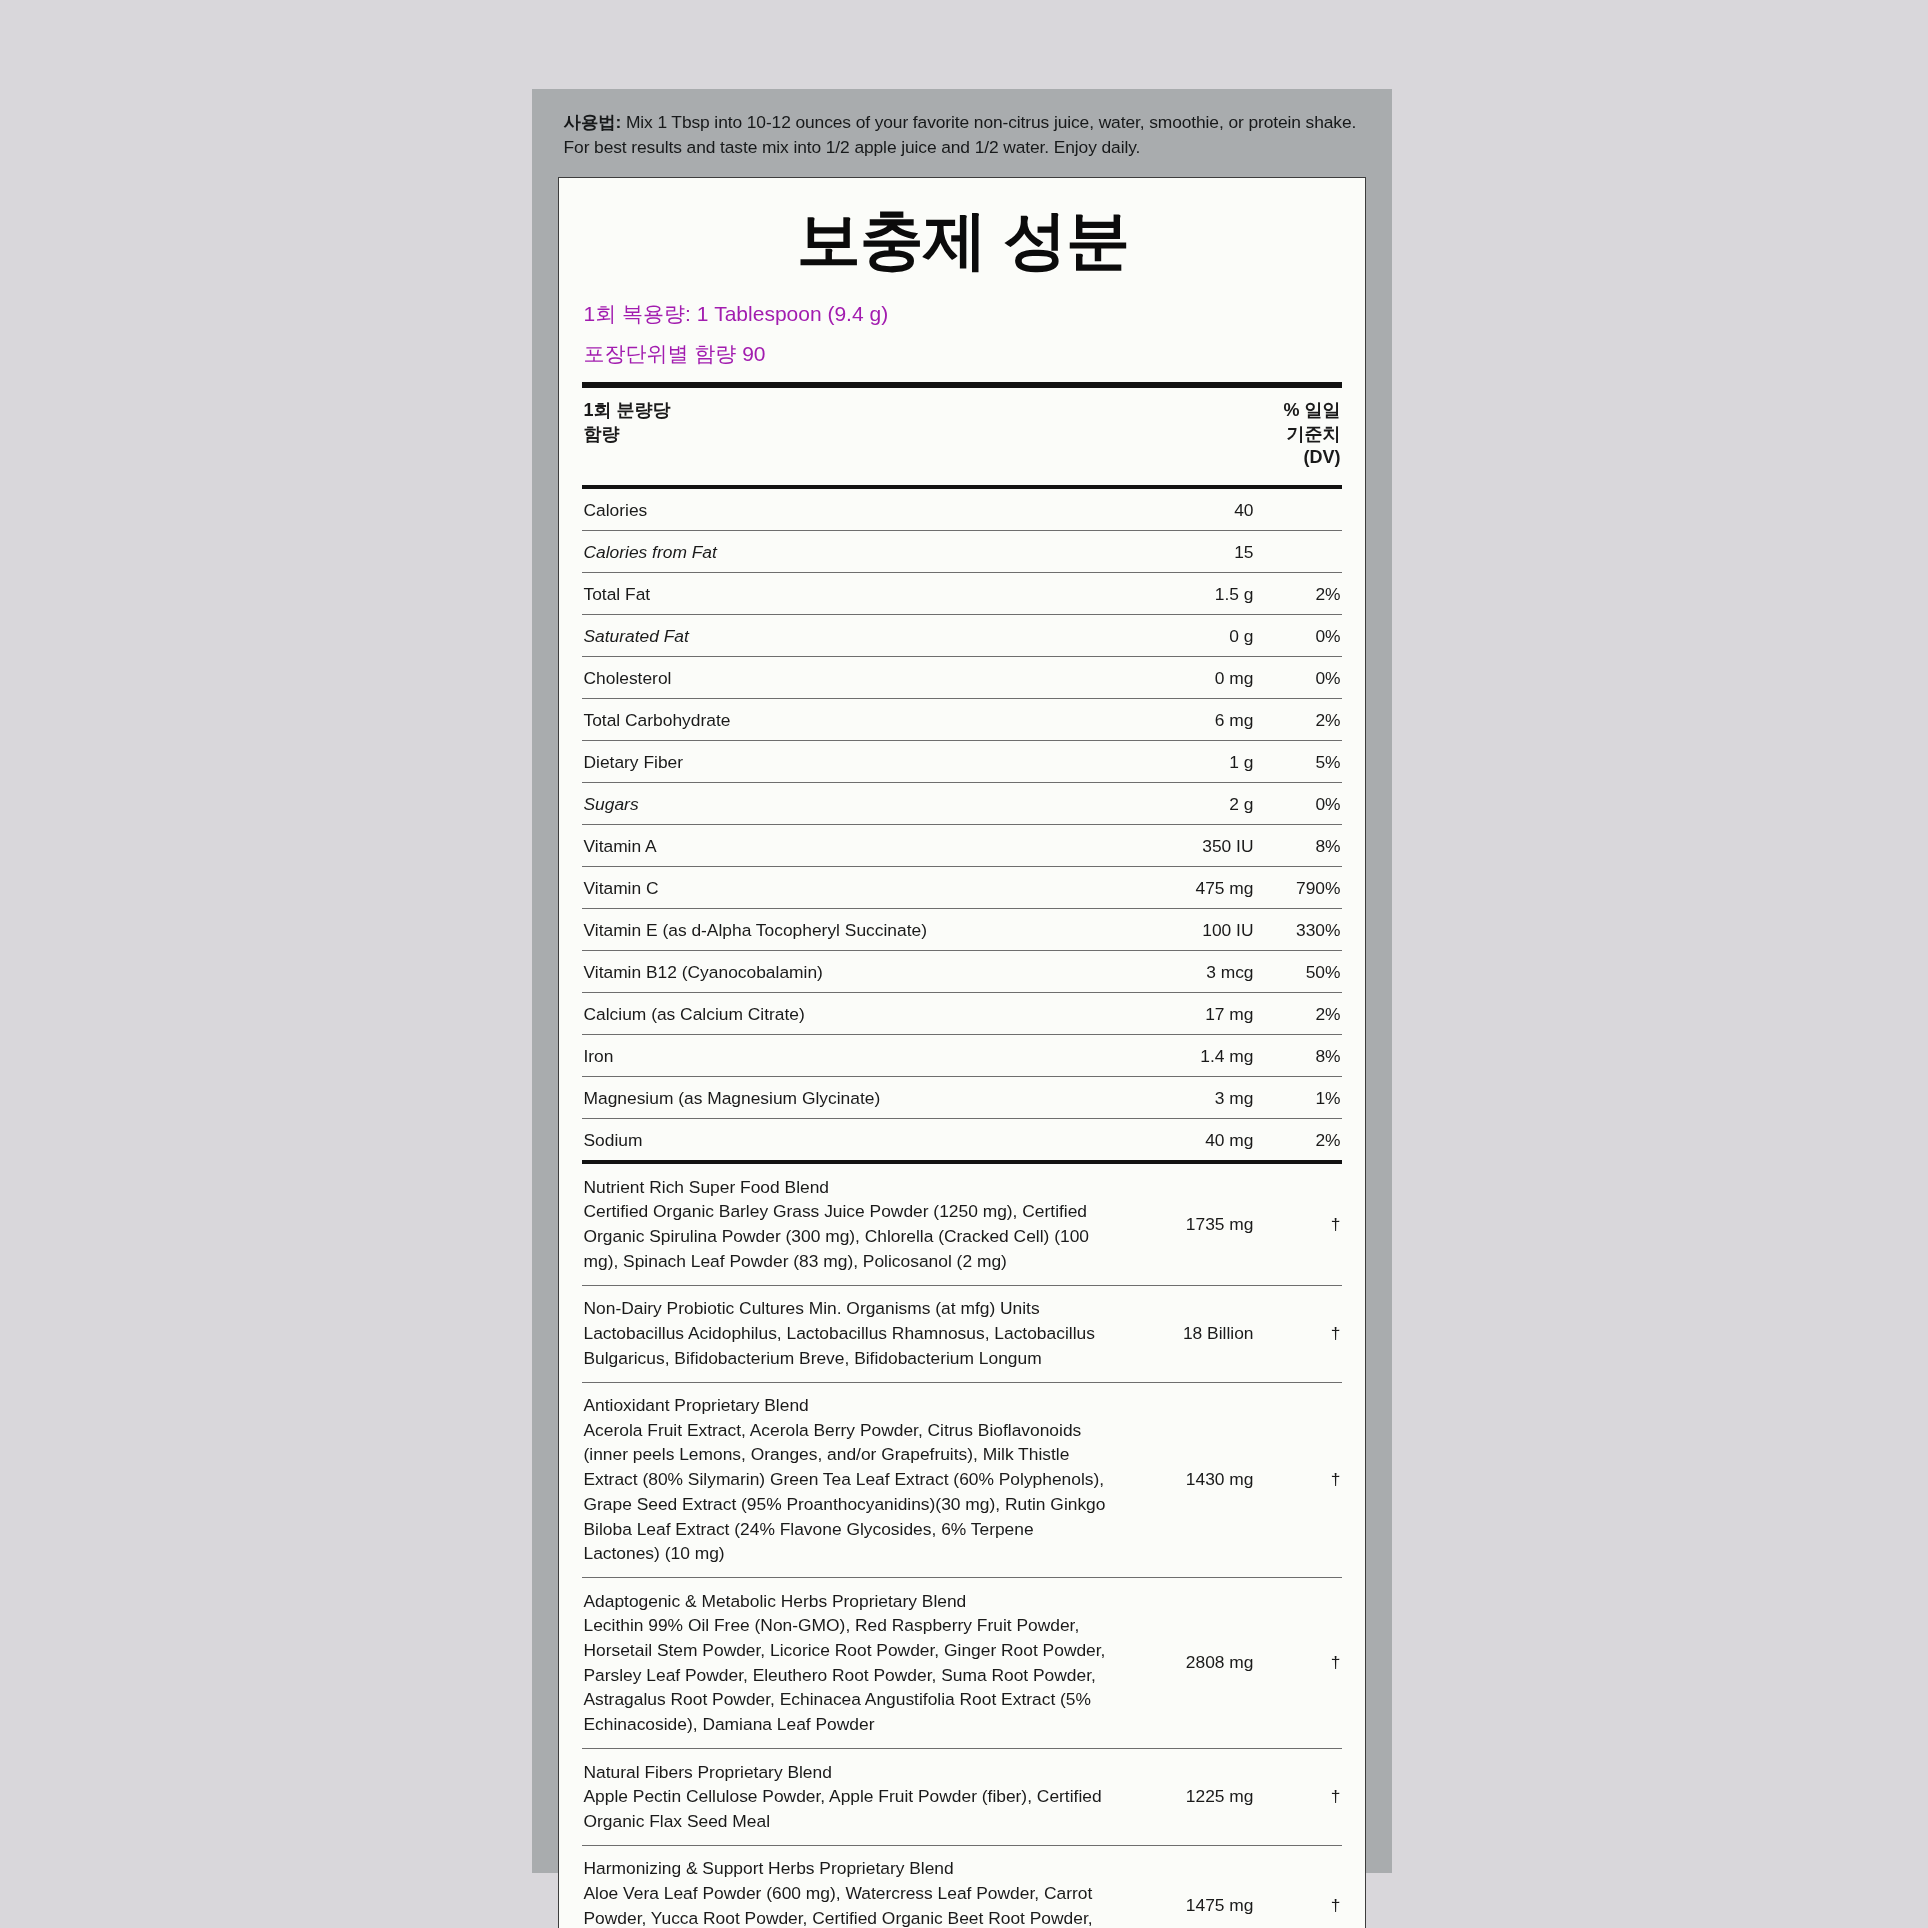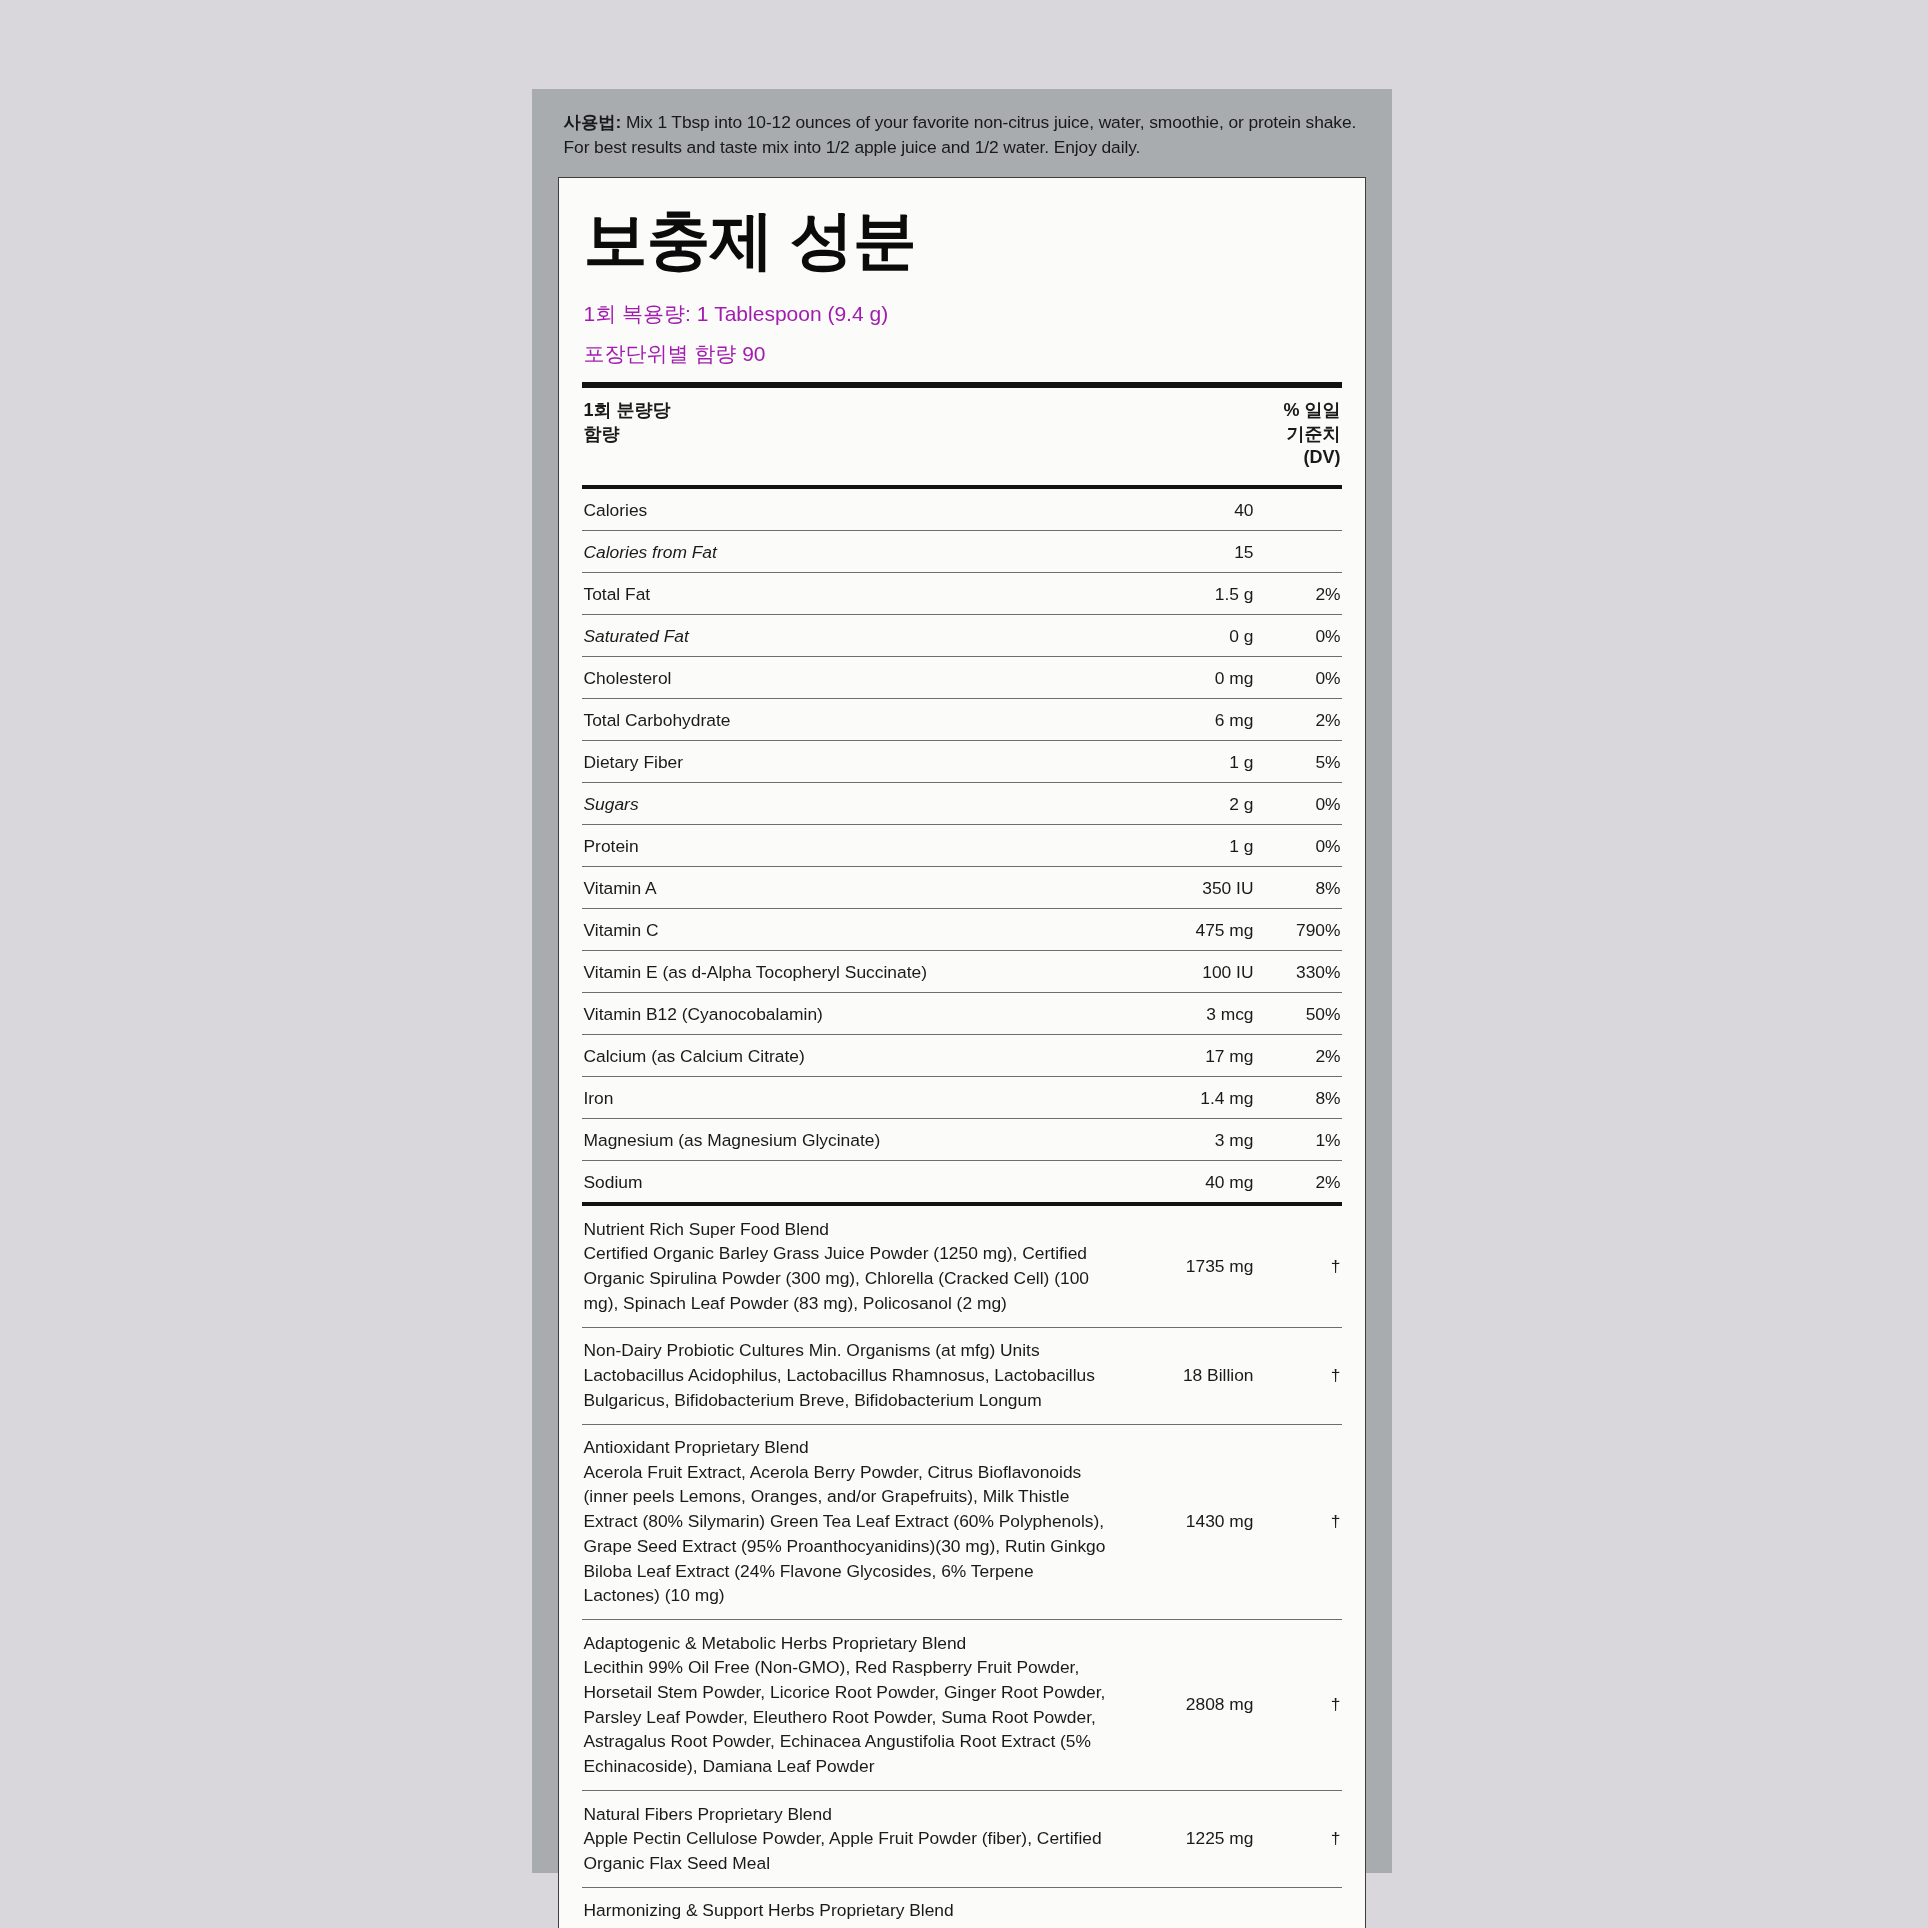--- a/index.html
+++ b/index.html
@@ -41,20 +41,21 @@
   }
 
   
   .sf-title {
     font-size: 64px;
     font-weight: 700;
     line-height: 1.05;
     letter-spacing: -0.9px;
     color: #0b0b0b;
     margin: 3.8px 0 24.5px 1.9px;
+    text-align: center;
   }
 
   .serving-line {
     font-size: 21px;
     line-height: 1.5;
     margin-left: 1.9px;
     color: #a21caf;
   }
   .serving-line + .serving-line { margin-top: 8px; }
 
@@ -187,25 +188,20 @@
             <td class="name">Dietary Fiber</td>
             <td class="amount">1 g</td>
             <td class="dv">5%</td>
           </tr>
           <tr>
             <td class="name indent">Sugars</td>
             <td class="amount">2 g</td>
             <td class="dv">0%</td>
           </tr>
           <tr>
-            <td class="name">Protein</td>
-            <td class="amount">1 g</td>
-            <td class="dv">0%</td>
-          </tr>
-          <tr>
             <td class="name">Vitamin A</td>
             <td class="amount">350 IU</td>
             <td class="dv">8%</td>
           </tr>
           <tr>
             <td class="name">Vitamin C</td>
             <td class="amount">475 mg</td>
             <td class="dv">790%</td>
           </tr>
           <tr>

